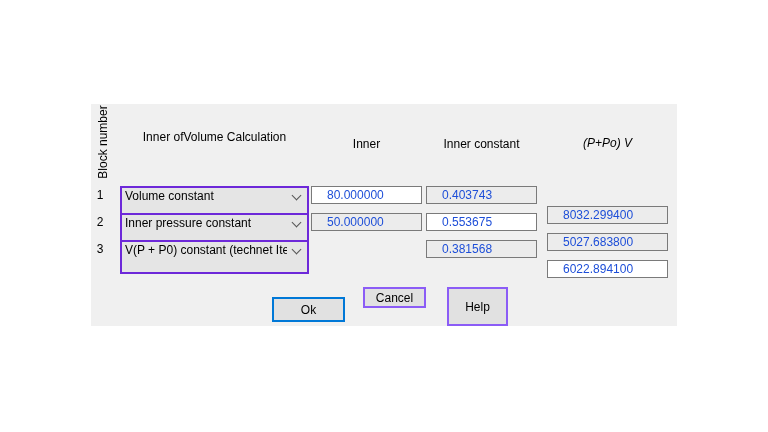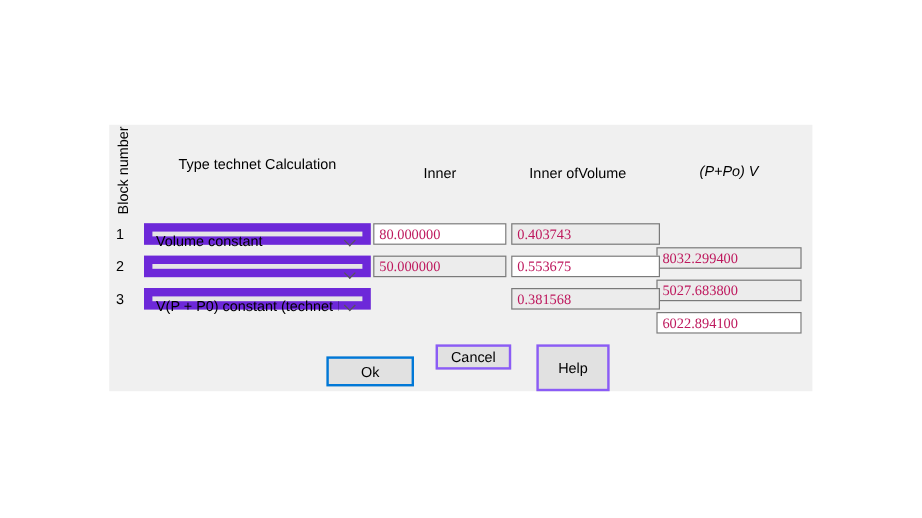--- a/index.html
+++ b/index.html
@@ -36,23 +36,23 @@
   .hdr-inner  { left: 335px; top: 33px; width: 111px; }
   .hdr-pv     { left: 456px; top: 32px; width: 121px; font-style: italic; }
   .rownum {
     position: absolute;
     left: 2px; width: 14px; height: 18px;
     font-size: 12px; line-height: 18px;
     text-align: center; color: #000;
   }
   .combo {
     position: absolute;
-    left: 29px; width: 189px; height: 18px;
+    left: 29px; width: 189px; height: 34px;
     background: #e5e5e5;
-    border: 7px solid #6d28d9;
+    border: 2px solid #6d28d9;
     cursor: default;
   }
   .combo-text {
     position: absolute;
     left: 3px; top: 0; right: 20px;
     font-size: 12px; line-height: 16px;
     white-space: nowrap; overflow: hidden;
     color: #000;
   }
   .chevron {
@@ -60,27 +60,27 @@
     right: 7px; top: 4px;
     width: 7px; height: 7px;
     border-right: 1px solid #565656;
     border-bottom: 1px solid #565656;
     transform: rotate(45deg);
   }
   input.field {
     position: absolute;
     height: 18px;
     border: 1px solid #7a7a7a;
-    font-family: Liberation Serif, serif;
+    font-family: Liberation Sans, sans-serif;
     font-size: 12px;
-    padding: 0 4px;
-    color: #be185d;
+    padding: 0 15px;
+    color: #1d4ed8;
   }
   .f-vol   { left: 220px; width: 111px; }
-  .f-inner { left: 335px; width: 124px; }
+  .f-inner { left: 335px; width: 111px; }
   .f-pv    { left: 456px; width: 121px; margin-top: 20px; }
   .ro      { background: #ececec; }
   .edit    { background: #ffffff; }
   .r0 { top: 82px; }
   .r1 { top: 109px; }
   .r2 { top: 136px; }
   .btn {
     position: absolute;
     background: #e1e1e1;
     border: 2px solid #8b5cf6;
@@ -95,36 +95,37 @@
   .btn-cancel { left: 272px; top: 183px; width: 63px; height: 21px; }
   .btn-help   { left: 356px; top: 183px; width: 61px; height: 39px; }
 </style>
 </head>
 <body>
 
 <div class="dialog">
 
   <div class="vlabel">Block number</div>
 
-  <div class="hdr hdr-type">Type technet Calculation</div>
+  <div class="hdr hdr-type">Inner ofVolume Calculation</div>
   <div class="hdr hdr-vol">Inner</div>
-  <div class="hdr hdr-inner">Inner ofVolume</div>
+  <div class="hdr hdr-inner">Inner constant</div>
   <div class="hdr hdr-pv">(P+Po) V</div>
 
   <div class="rownum r0">1</div>
   <div class="combo r0">
     <span class="combo-text">Volume constant</span>
     <span class="chevron"></span>
   </div>
   <input class="field f-vol r0 edit" value="80.000000" style="">
   <input class="field f-inner r0 ro" readonly="" value="0.403743" style="">
   <input class="field f-pv r0 ro" readonly="" value="8032.299400" style="">
 
   <div class="rownum r1">2</div>
   <div class="combo r1">
+    <span class="combo-text">Inner pressure constant</span>
     <span class="chevron"></span>
   </div>
   <input class="field f-vol r1 ro" readonly="" value="50.000000" style="">
   <input class="field f-inner r1 edit" value="0.553675" style="">
   <input class="field f-pv r1 ro" readonly="" value="5027.683800" style="">
 
   <div class="rownum r2">3</div>
   <div class="combo r2">
     <span class="combo-text">V(P + P0) constant (technet Iteration)</span>
     <span class="chevron"></span>

